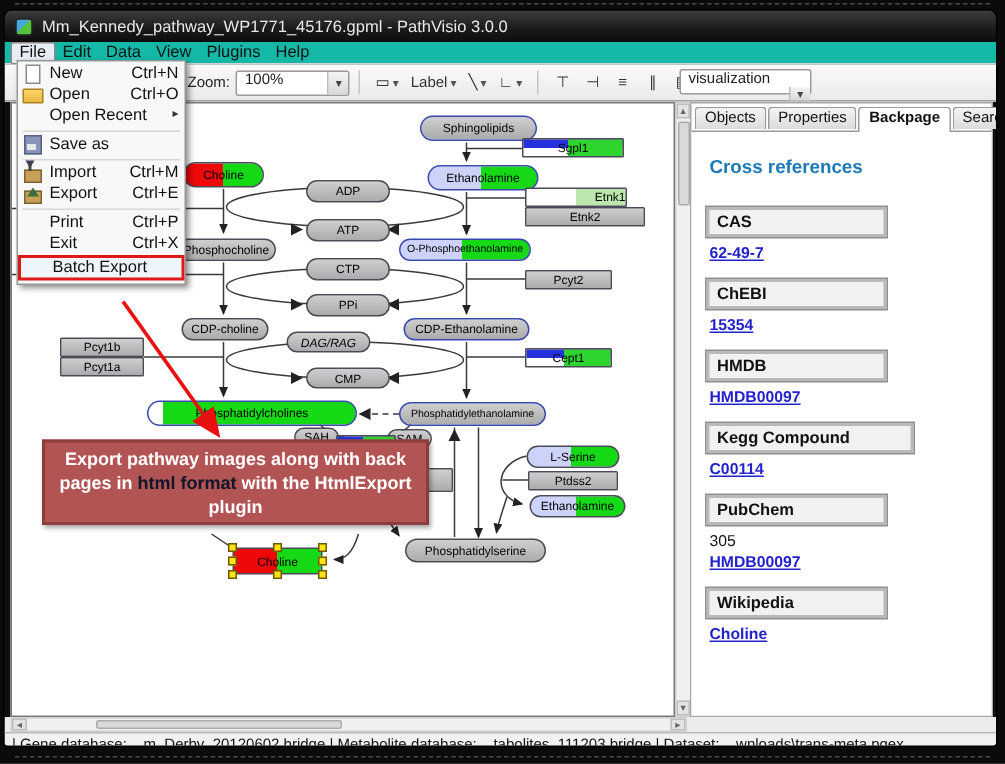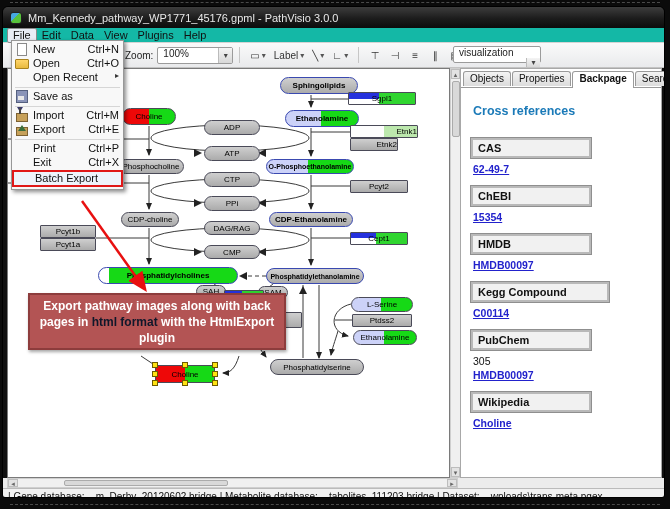--- a/index.html
+++ b/index.html
@@ -32,21 +32,21 @@
       align-items:center;justify-content:center;font-size:10px;color:#333;margin:0 1px;padding:0 2px;}
   .tb-btn .dd{font-size:8px;color:#555;margin-left:2px;}
   
   .main{position:absolute;left:4px;top:61px;width:655px;height:410px;}
   .canvas{position:absolute;left:0;top:0;width:443px;height:410px;background:#fff;border:1px solid #7a7a7a;overflow:hidden;}
   .canvas svg{position:absolute;left:0;top:0;}
   .node{position:absolute;display:flex;align-items:center;justify-content:center;font-size:8px;color:#000;
       overflow:hidden;white-space:nowrap;z-index:2;border:1px solid #4a4a58;}
   .n-pill{border-radius:9px;}
   .n-rect{border-radius:1px;}
-  .bblue{border-color:#3a49b0;font-weight:bold;}
+  .bblue{border-color:#3a49b0;}
   .f-gray{background:linear-gradient(#cfcfcf,#ababab);}
   .f-redgreen{background:linear-gradient(90deg,#ee0808 0 50%,#16d916 50% 100%);}
   .f-lavgreen{background:linear-gradient(90deg,#ccd2f8 0 48%,#16d916 48% 100%);}
   .f-green{background:linear-gradient(90deg,#fff 0 7%,#16d916 7% 100%);}
   .f-whitegreen{background:linear-gradient(90deg,#fdfdfd 0 50%,#bce8ad 50% 100%);justify-content:flex-end;}
   .f-bluegreen{background:linear-gradient(90deg,rgba(0,0,0,0) 0 45%,#2fd52f 45% 100%),
                linear-gradient(#2531dd 0 50%,#ffffff 50% 100%);}
   .hdl{position:absolute;width:6px;height:6px;background:#ffe312;border:1px solid #6d5a00;z-index:3;}
   
   .vscroll{position:absolute;left:443px;top:0;width:11px;height:410px;background:#f0f0f0;border:1px solid #cfcfcf;font-size:7px;color:#666;}
@@ -222,21 +222,21 @@
           </div>
           <div class="node n-pill f-lavgreen bblue" style="left: 277px; top: 41px; width: 74px; height: 17px;">
             <span>Ethanolamine</span>
           </div>
           <div class="node n-pill f-gray" style="left: 196px; top: 51px; width: 56px; height: 15px;">
             <span>ADP</span>
           </div>
           <div class="node n-rect f-whitegreen" style="left: 342px; top: 56px; width: 68px; height: 13px;">
             <span>Etnk1</span>
           </div>
-          <div class="node n-rect f-gray" style="left: 342px; top: 69px; width: 48px; height: 13px; justify-content: flex-end;">
+          <div class="node n-rect f-gray" style="left: 342px; top: 69px; width: 80px; height: 13px;">
             <span>Etnk2</span>
           </div>
           <div class="node n-pill f-gray" style="left: 196px; top: 77px; width: 56px; height: 15px;">
             <span>ATP</span>
           </div>
           <div class="node n-pill f-gray" style="left: 110px; top: 90px; width: 66px; height: 15px;">
             <span>Phosphocholine</span>
           </div>
           <div class="node n-pill f-lavgreen bblue" style="left: 258px; top: 90px; width: 88px; height: 15px; font-size: 7px;">
             <span>O-Phosphoethanolamine</span>
@@ -249,21 +249,21 @@
           </div>
           <div class="node n-pill f-gray" style="left: 196px; top: 127px; width: 56px; height: 15px;">
             <span>PPi</span>
           </div>
           <div class="node n-pill f-gray" style="left: 113px; top: 143px; width: 58px; height: 15px;">
             <span>CDP-choline</span>
           </div>
           <div class="node n-pill f-gray bblue" style="left: 261px; top: 143px; width: 84px; height: 15px;">
             <span>CDP-Ethanolamine</span>
           </div>
-          <div class="node n-pill f-gray" style="left: 196px; top: 152px; width: 56px; height: 14px;">
+          <div class="node n-pill f-gray" style="left: 183px; top: 152px; width: 56px; height: 14px; font-style: italic;">
             <span>DAG/RAG</span>
           </div>
           <div class="node n-rect f-gray" style="left: 32px; top: 156px; width: 56px; height: 13px;">
             <span>Pcyt1b</span>
           </div>
           <div class="node n-rect f-gray" style="left: 32px; top: 169px; width: 56px; height: 13px;">
             <span>Pcyt1a</span>
           </div>
           <div class="node n-rect f-bluegreen" style="left: 342px; top: 163px; width: 58px; height: 13px;">
             <span>Cept1</span>

